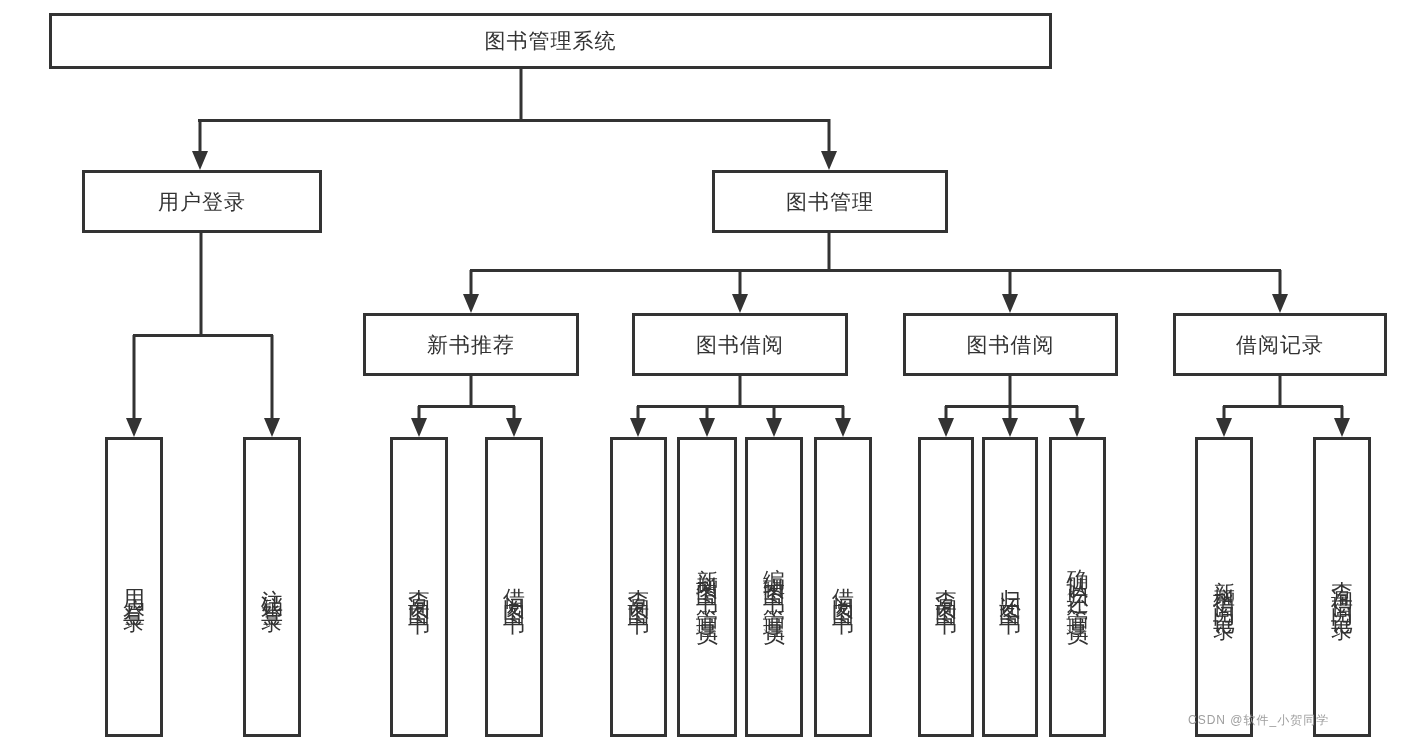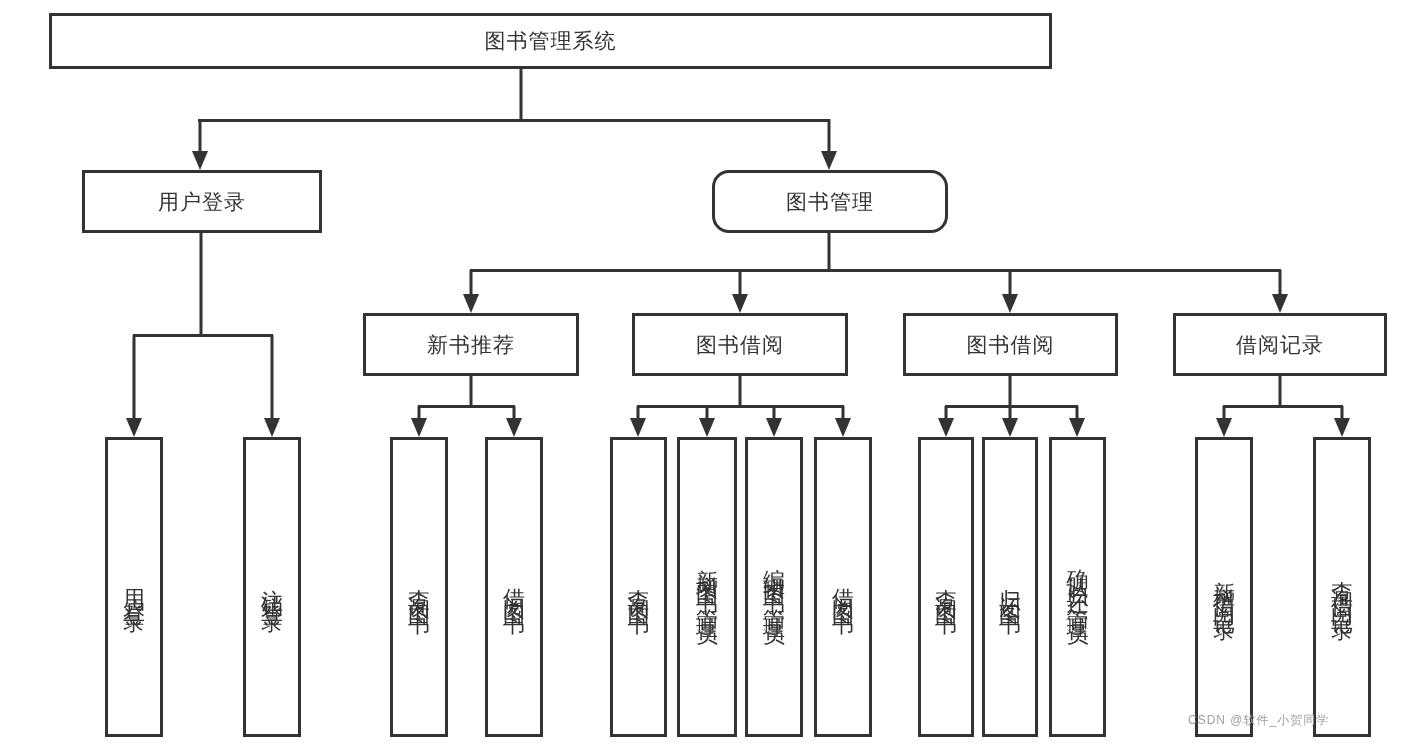--- a/index.html
+++ b/index.html
@@ -43,21 +43,21 @@
   .vnode .vtext {
     writing-mode: vertical-rl;
     text-orientation: mixed;
     letter-spacing: 8px;
     line-height: 1;
     white-space: nowrap;
   }
   
   .root       { left: 21px;   top: 13px;  width: 1003px; height: 56px; margin-left: 28px; }
   .n-login    { left: 82px;   top: 170px; width: 240px;  height: 63px; }
-  .n-mgmt     { left: 712px;  top: 170px; width: 236px;  height: 63px; border-radius: 17px; }
+  .n-mgmt     { left: 712px;  top: 170px; width: 236px;  height: 63px; }
   .n-newbook  { left: 363px;  top: 313px; width: 216px;  height: 63px; }
   .n-borrow   { left: 632px;  top: 313px; width: 216px;  height: 63px; }
   .n-current  { left: 903px;  top: 313px; width: 215px;  height: 63px; }
   .n-records  { left: 1173px; top: 313px; width: 214px;  height: 63px; }
   .leaf { top: 437px; height: 300px; }
   .lf1  { left: 105px;  width: 58px; }
   .lf2  { left: 243px;  width: 58px; }
   .lf3  { left: 390px;  width: 58px; }
   .lf4  { left: 485px;  width: 58px; }
   .lf5  { left: 610px;  width: 57px; }

